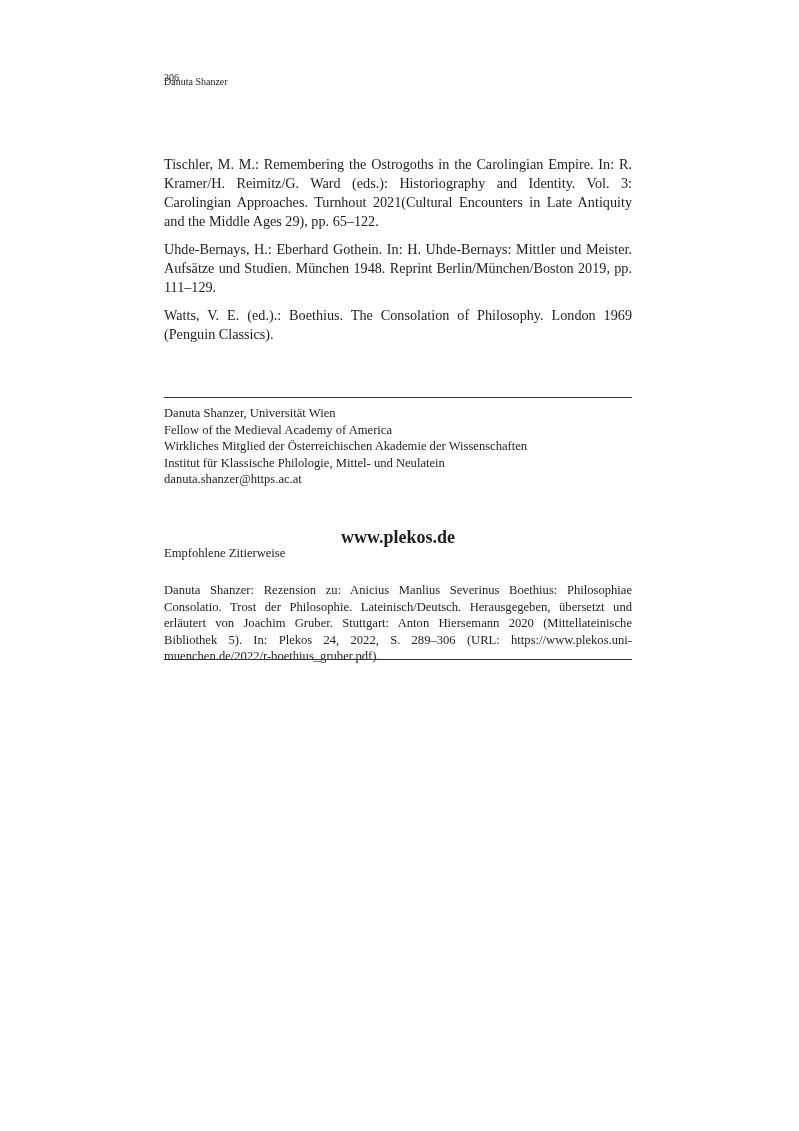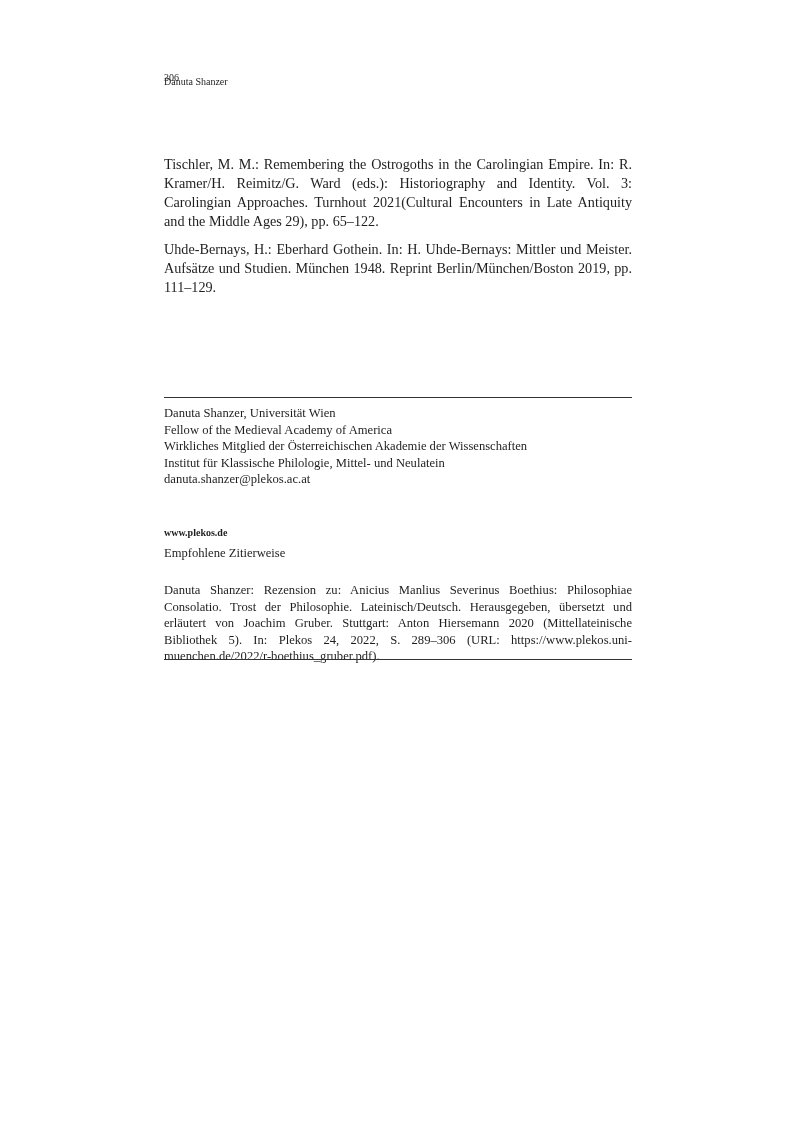--- a/index.html
+++ b/index.html
@@ -6,44 +6,45 @@
     body { width: 799px; height: 1131px; position: relative; overflow: hidden;
       font-family: "Liberation Serif", "DejaVu Serif", serif; color: #1e1e1e; }
     .header { position: absolute; top: 72px; left: 164px; width: 468px; height: 20px; font-size: 10px; }
     .page-num { position: absolute; left: 0; top: 0; }
     .running-title { position: absolute; left: 0; right: 16px; top: 4px; }
     .refs { position: absolute; top: 146px; left: 164px; width: 468px; font-size: 14.2px; line-height: 19px; }
     .ref { text-align: justify; margin: 9px 0 7px 0; }
     .rule { position: absolute; left: 164px; width: 468px; height: 1px; background: #333; }
     .affil { position: absolute; top: 405px; left: 164px; width: 480px; font-size: 12.6px; line-height: 16.6px; }
     .affil div { white-space: nowrap; }
-    .site { position: absolute; top: 527px; left: 164px; width: 468px; font-weight: bold; font-size: 10px; }
+    .site { position: absolute; top: 527px; left: 164px; width: 468px; text-align: center; font-weight: bold; font-size: 18px; }
     .cite-head { position: absolute; top: 546px; left: 164px; width: 468px; font-size: 12.6px; }
     .cite { position: absolute; top: 562px; left: 164px; width: 468px; font-size: 12.6px; line-height: 16.6px; text-align: justify; margin-top: 20px; }
   </style>
 </head>
 <body>
 
 <div class="header">
   <span class="page-num">306</span>
   <div class="running-title">Danuta Shanzer</div>
 </div>
 
 <div class="refs">
   <p class="ref">Tischler, M. M.: Remembering the Ostrogoths in the Carolingian Empire. In: R. Kramer/H. Reimitz/G. Ward (eds.): Historiography and Identity. Vol. 3: Carolingian Approaches. Turnhout 2021(Cultural Encounters in Late Antiquity and the Middle Ages 29), pp. 65–122.</p>
   <p class="ref">Uhde-Bernays, H.: Eberhard Gothein. In: H. Uhde-Bernays: Mittler und Meister. Aufsätze und Studien. München 1948. Reprint Berlin/München/Boston 2019, pp. 111–129.</p>
+  <p class="ref">Watts, V. E. (ed.).: Boethius. The Consolation of Philosophy. London 1969 (Penguin Classics).</p>
 </div>
 
 <div class="rule" style="top:397px;"></div>
 
 <div class="affil">
   <div>Danuta Shanzer, Universität Wien</div>
   <div>Fellow of the Medieval Academy of America</div>
   <div>Wirkliches Mitglied der Österreichischen Akademie der Wissenschaften</div>
   <div>Institut für Klassische Philologie, Mittel- und Neulatein</div>
-  <div>danuta.shanzer@plekos.ac.at</div>
+  <div>danuta.shanzer@https.ac.at</div>
 </div>
 
 <div class="site">www.plekos.de</div>
 <div class="cite-head">Empfohlene Zitierweise</div>
 <div class="cite">Danuta Shanzer: Rezension zu: Anicius Manlius Severinus Boethius: Philosophiae Consolatio. Trost der Philosophie. Lateinisch/Deutsch. Herausgegeben, übersetzt und erläutert von Joachim Gruber. Stuttgart: Anton Hiersemann 2020 (Mittellateinische Bibliothek 5). In: Plekos 24, 2022, S. 289–306 (URL: https://www.plekos.uni-muenchen.de/2022/r-boethius_gruber.pdf).</div>
 
 <div class="rule" style="top:659px;"></div>
 
 </body></html>

